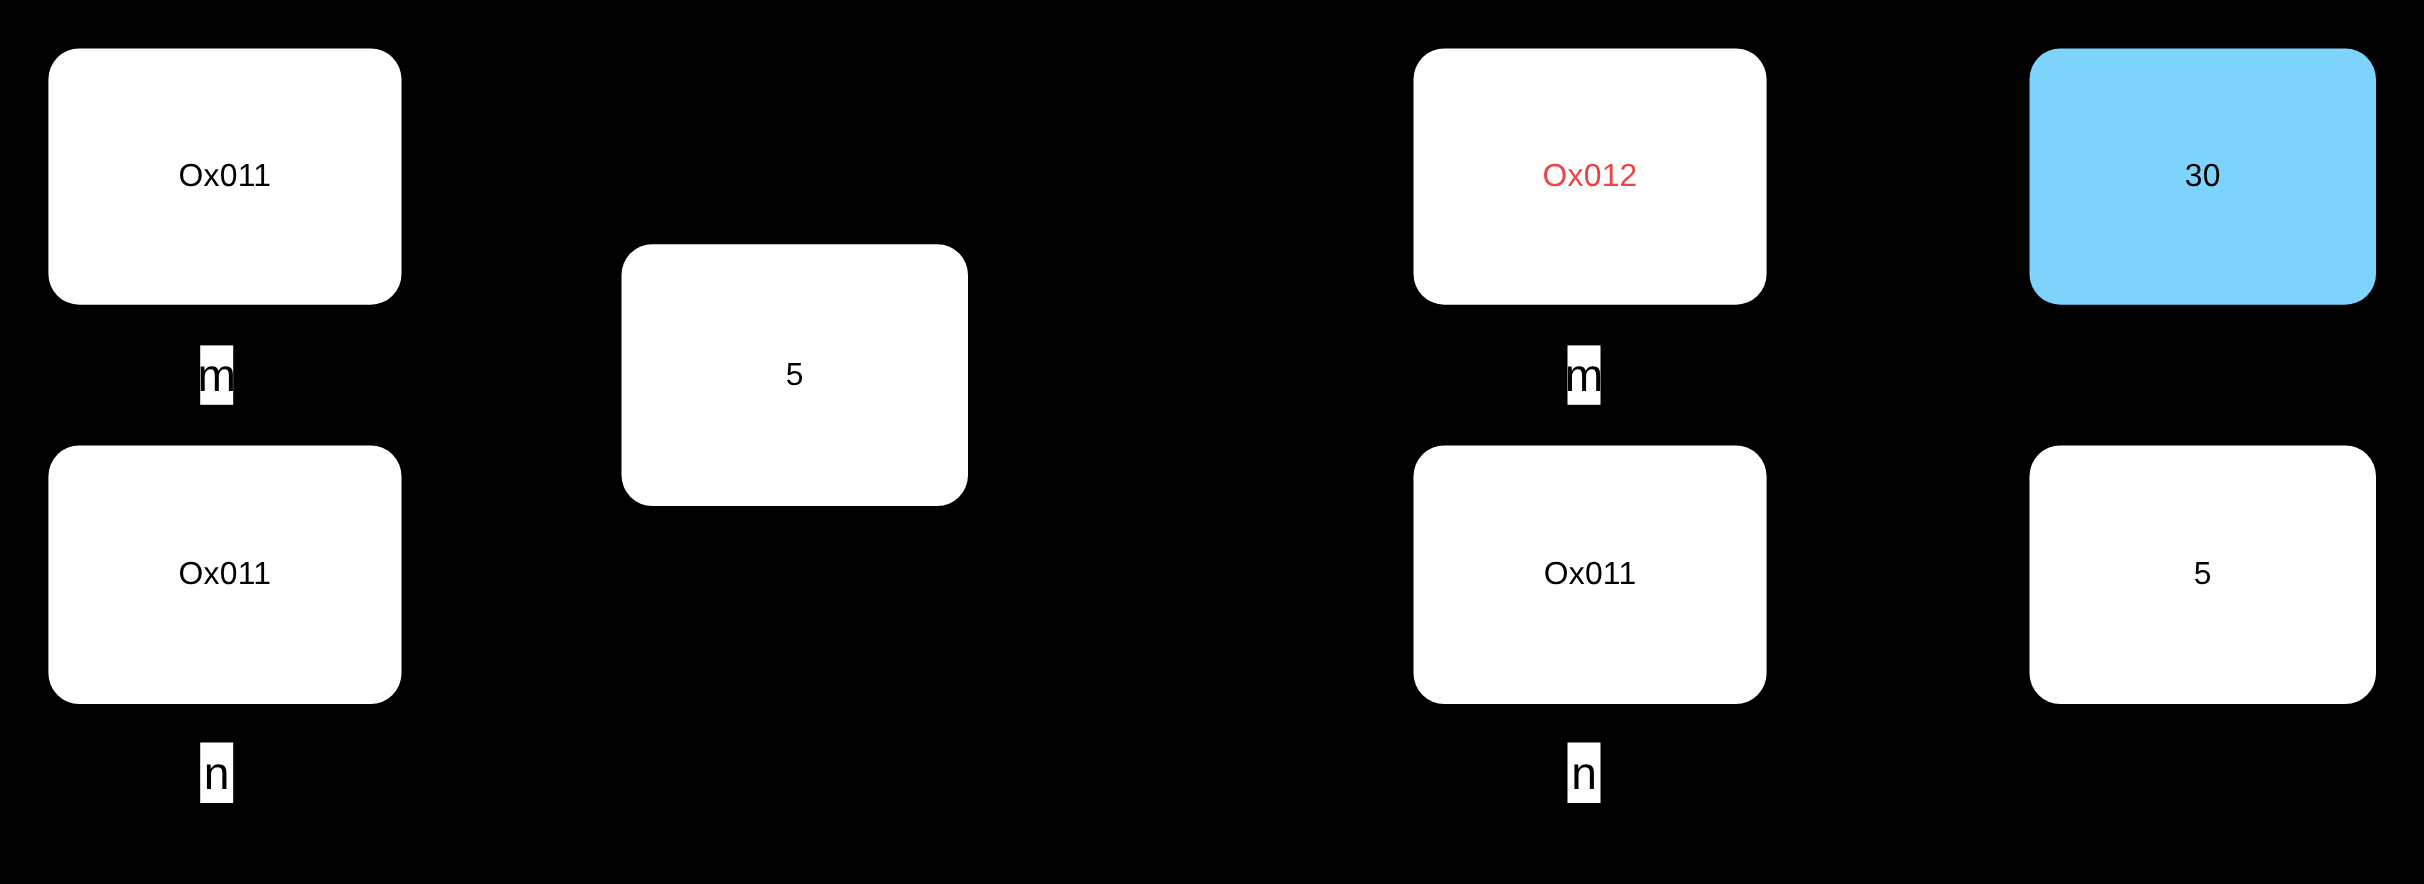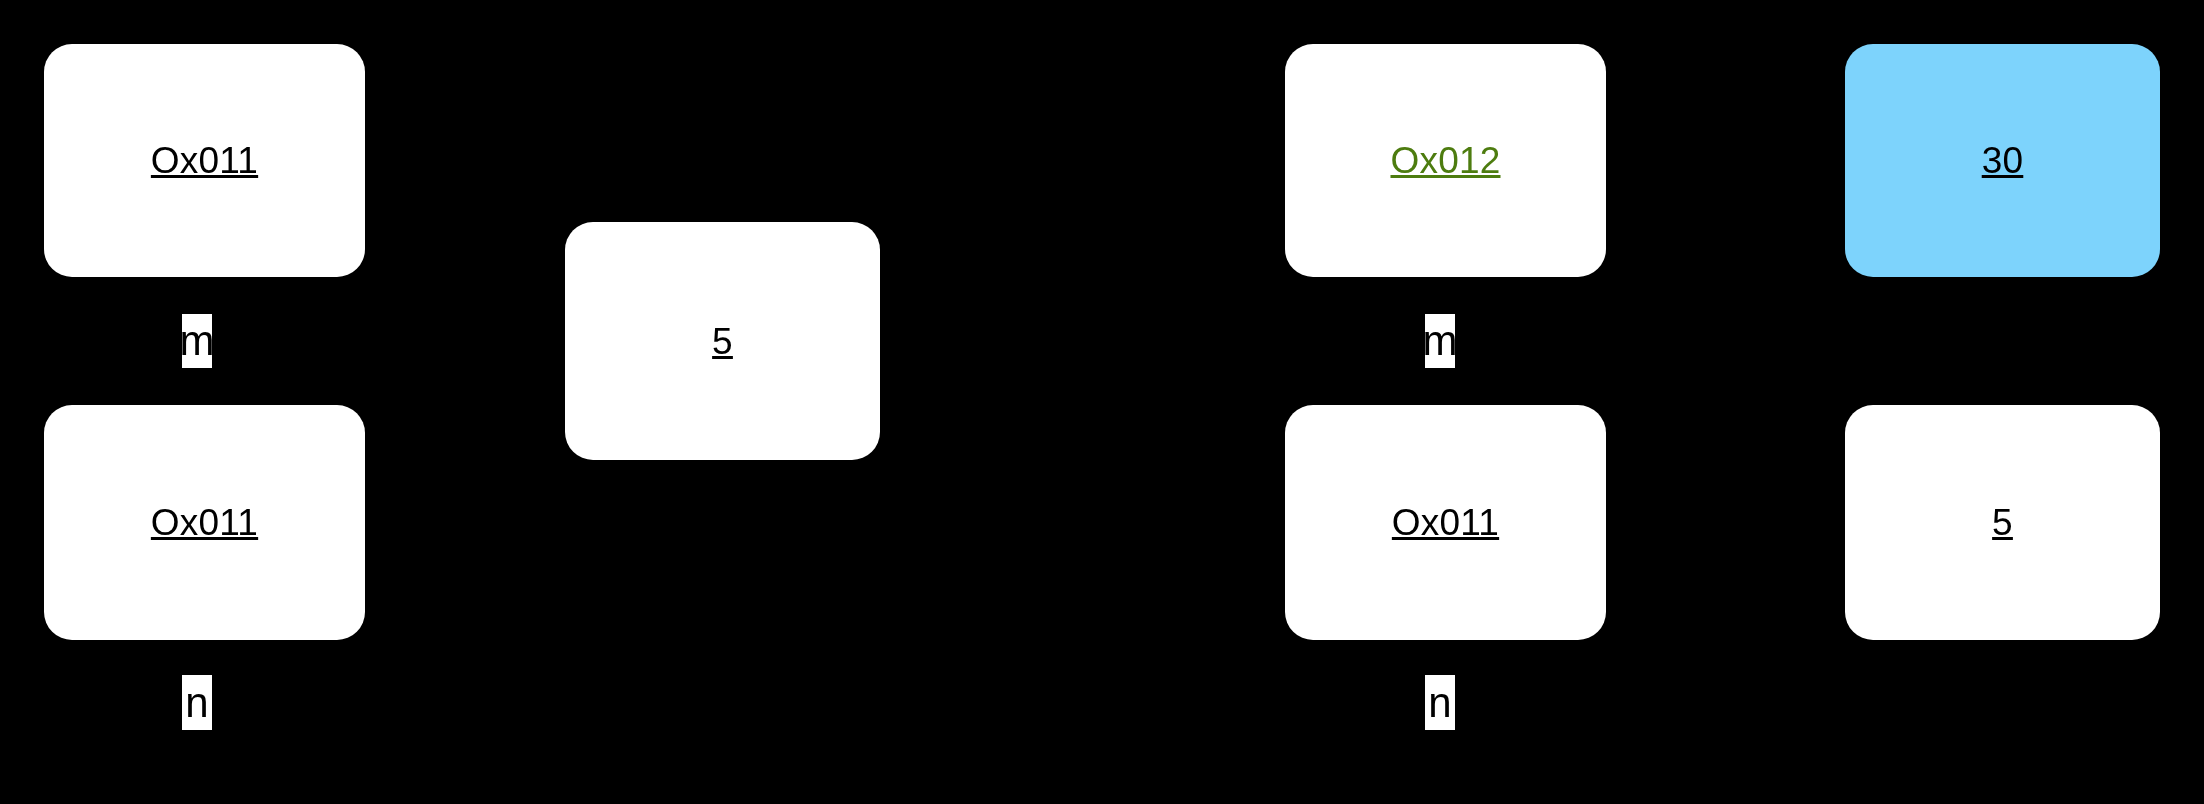--- a/index.html
+++ b/index.html
@@ -21,27 +21,26 @@
     background: #ffffff;
     border-radius: 28px;
     display: flex;
     align-items: center;
     justify-content: center;
     box-sizing: border-box;
   }
   .node-label {
     color: #000000;
     font-family: "Liberation Sans", sans-serif;
-    font-size: 37px;
+    font-size: 29px;
     line-height: 1;
     font-weight: 400;
     letter-spacing: 0.2px;
     white-space: nowrap;
     user-select: none;
-    text-decoration: underline;
   }
   .edge-label {
     position: absolute;
     background: #ffffff;
     color: #000000;
     font-family: "Liberation Sans", sans-serif;
     font-size: 42px;
     line-height: 0.95;
     font-weight: 400;
     display: flex;
@@ -64,21 +63,21 @@
 
   <div class="node" style="left: 44px; top: 405px; width: 321px; height: 235px; background: rgb(255, 255, 255);">
     <span class="node-label" style="color: rgb(0, 0, 0);">Ox011</span>
   </div>
 
   <div class="node" style="left: 565px; top: 222px; width: 315px; height: 238px; background: rgb(255, 255, 255);">
     <span class="node-label" style="color: rgb(0, 0, 0);">5</span>
   </div>
 
   <div class="node" style="left: 1285px; top: 44px; width: 321px; height: 233px; background: rgb(255, 255, 255);">
-    <span class="node-label" style="color: #4d7c0f;">Ox012</span>
+    <span class="node-label" style="color: #ef4444;">Ox012</span>
   </div>
 
   <div class="node" style="left: 1285px; top: 405px; width: 321px; height: 235px; background: rgb(255, 255, 255);">
     <span class="node-label" style="color: rgb(0, 0, 0);">Ox011</span>
   </div>
 
   <div class="node" style="left: 1845px; top: 44px; width: 315px; height: 233px; background: #7dd3fc;">
     <span class="node-label" style="color: rgb(0, 0, 0);">30</span>
   </div>
 

